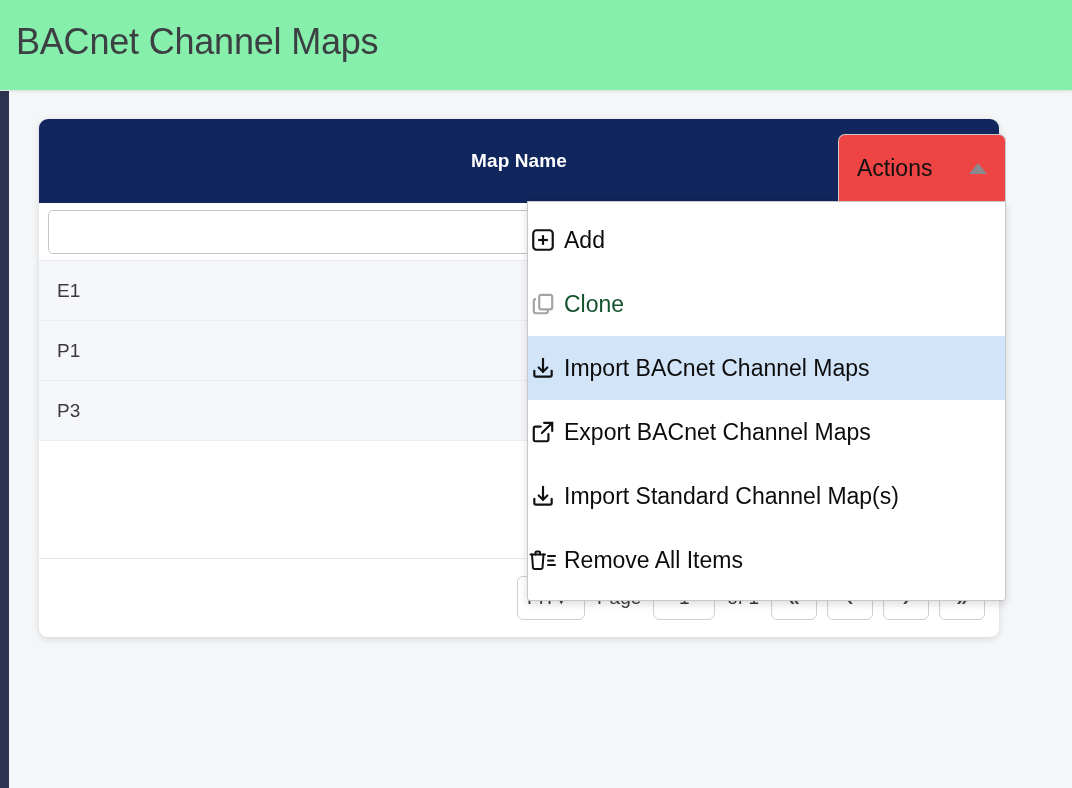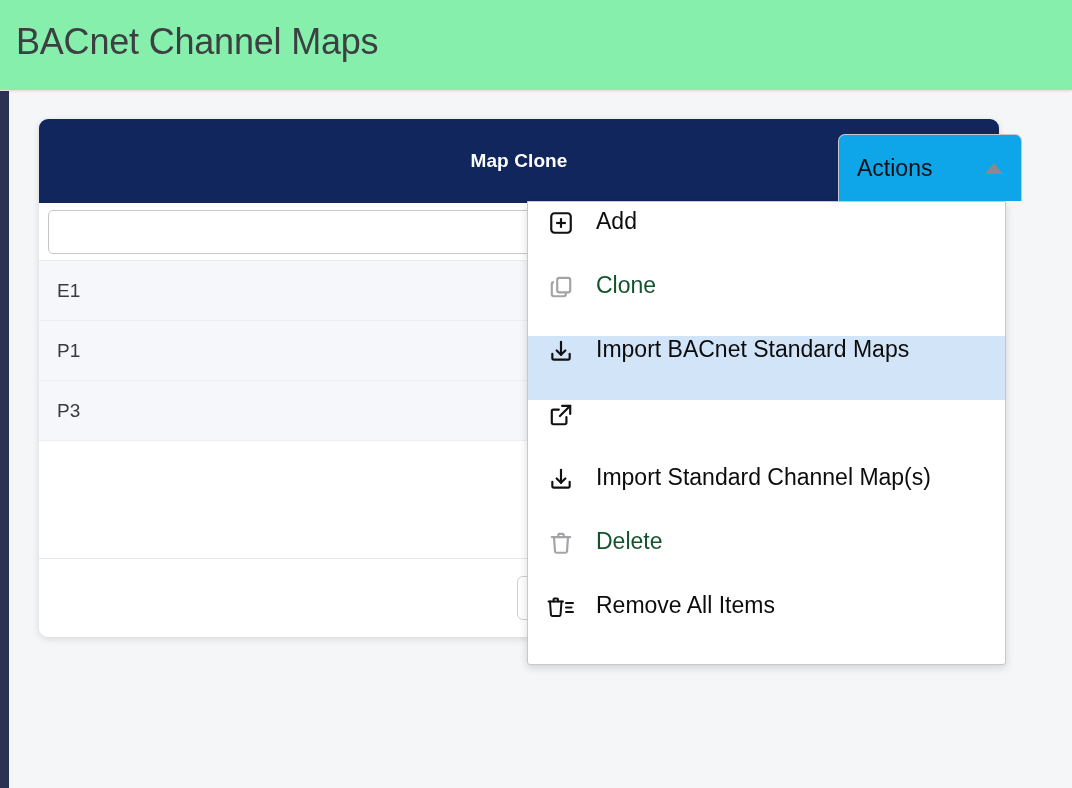--- a/index.html
+++ b/index.html
@@ -153,22 +153,22 @@
     display: flex; align-items: center; justify-content: center;
     font-size: 21px; font-weight: bold; color: #4a4a4c;
     cursor: pointer;
     font-family: "Liberation Sans", sans-serif;
   }
 
   
   .actions-btn {
     position: absolute;
     left: 838px; top: 134px;
-    width: 184px; height: 67px;
-    background: #0ea5e9;
+    width: 168px; height: 67px;
+    background: #ef4444;
     border: 1px solid #c8c8cc;
     border-bottom: none;
     border-radius: 7px 7px 0 0;
     display: flex;
     align-items: center;
     padding: 0 18px;
     z-index: 11;
     cursor: pointer;
   }
   .actions-label {
@@ -191,23 +191,23 @@
     width: 479px;
     background: #ffffff;
     border: 1px solid #c8c8cc;
     border-radius: 0 0 3px 3px;
     box-shadow: 0 3px 9px rgba(0,0,0,0.14);
     z-index: 10;
     padding: 6px 0 8px 0;
   }
   .menu-item {
     display: flex;
+    align-items: center;
     height: 64px;
-    padding-left: 18px;
-    gap: 20px;
+    gap: 6px;
     cursor: pointer;
     font-size: 23px;
     color: #0c0c0c;
     white-space: nowrap;
   }
   .menu-item.highlight { background: #d2e4f8; }
   .menu-item.disabled { color: #14532d; cursor: default; }
   .menu-icon {
     width: 30px; height: 30px;
     display: flex; align-items: center; justify-content: center;
@@ -224,21 +224,21 @@
     <div class="page-title">BACnet Channel Maps</div>
   </div>
 
   <div class="left-rail"></div>
 
   <div class="surface"></div>
 
   <div class="card">
 
     <div class="thead">
-      <span class="th-label">Map Clone</span>
+      <span class="th-label">Map Name</span>
     </div>
 
     <div class="filter-row">
       <input class="filter-input" type="text" placeholder="" style="">
     </div>
 
     <div class="tbody">
       <div class="trow odd">
           <span>E1</span>
         </div>
@@ -289,54 +289,45 @@
     </div>
 
     <div class="menu-item highlight">
       <span class="menu-icon">
         <svg width="26" height="26" viewBox="0 0 24 24" fill="none" stroke="#111" stroke-width="2" stroke-linecap="round" stroke-linejoin="round">
           <path d="M4 14.5 V18.5 A1.5 1.5 0 0 0 5.5 20 H18.5 A1.5 1.5 0 0 0 20 18.5 V14.5"></path>
           <line x1="12" y1="3.5" x2="12" y2="15.5"></line>
           <polyline points="8,11.5 12,15.5 16,11.5"></polyline>
         </svg>
       </span>
-      <span>Import BACnet Standard Maps</span>
+      <span>Import BACnet Channel Maps</span>
     </div>
 
     <div class="menu-item">
       <span class="menu-icon">
         <svg width="26" height="26" viewBox="0 0 24 24" fill="none" stroke="#111" stroke-width="2" stroke-linecap="round" stroke-linejoin="round">
           <polyline points="13,3.5 20.5,3.5 20.5,11"></polyline>
           <line x1="20.5" y1="3.5" x2="11" y2="13"></line>
           <path d="M17 14 V19 A1.5 1.5 0 0 1 15.5 20.5 H5 A1.5 1.5 0 0 1 3.5 19 V8.5 A1.5 1.5 0 0 1 5 7 H10"></path>
         </svg>
       </span>
+      <span>Export BACnet Channel Maps</span>
     </div>
 
     <div class="menu-item">
       <span class="menu-icon">
         <svg width="26" height="26" viewBox="0 0 24 24" fill="none" stroke="#111" stroke-width="2" stroke-linecap="round" stroke-linejoin="round">
           <path d="M4 14.5 V18.5 A1.5 1.5 0 0 0 5.5 20 H18.5 A1.5 1.5 0 0 0 20 18.5 V14.5"></path>
           <line x1="12" y1="3.5" x2="12" y2="15.5"></line>
           <polyline points="8,11.5 12,15.5 16,11.5"></polyline>
         </svg>
       </span>
       <span>Import Standard Channel Map(s)</span>
     </div>
 
-    <div class="menu-item disabled">
-      <span class="menu-icon">
-        <svg width="26" height="26" viewBox="0 0 24 24" fill="none" stroke="#a4a4a8" stroke-width="2" stroke-linecap="round" stroke-linejoin="round">
-          <path d="M5.5 6.5 L6.5 20 A1.5 1.5 0 0 0 8 21 H16 A1.5 1.5 0 0 0 17.5 20 L18.5 6.5"></path>
-          <line x1="3.5" y1="6.5" x2="20.5" y2="6.5"></line>
-          <path d="M9.5 6.5 V4.5 A1 1 0 0 1 10.5 3.5 H13.5 A1 1 0 0 1 14.5 4.5 V6.5"></path>
-        </svg>
-      </span>
-      <span>Delete</span>
-    </div>
 
     <div class="menu-item">
       <span class="menu-icon">
         <svg width="30" height="26" viewBox="0 0 30 24" fill="none" stroke="#111" stroke-width="2" stroke-linecap="round" stroke-linejoin="round">
           <path d="M4 6.5 L5 20 A1.5 1.5 0 0 0 6.5 21 H13 A1.5 1.5 0 0 0 14.5 20 L15.5 6.5"></path>
           <line x1="2.5" y1="6.5" x2="17" y2="6.5"></line>
           <path d="M7.5 6.5 V4.5 A1 1 0 0 1 8.5 3.5 H11 A1 1 0 0 1 12 4.5 V6.5"></path>
           <line x1="20" y1="8" x2="27" y2="8"></line>
           <line x1="20" y1="12.5" x2="25.5" y2="12.5"></line>
           <line x1="20" y1="17" x2="27" y2="17"></line>

